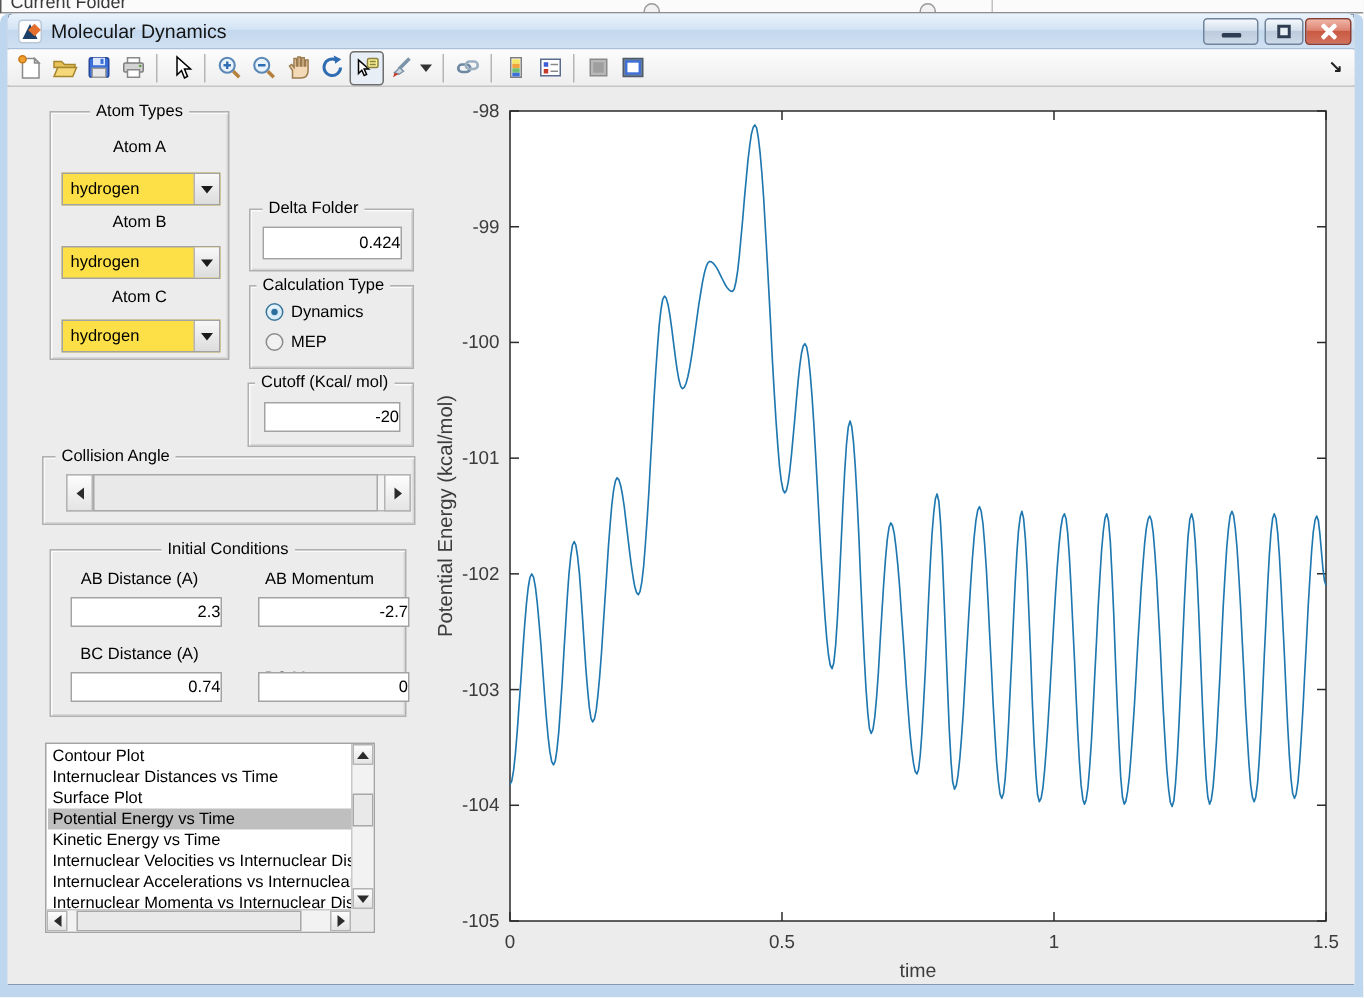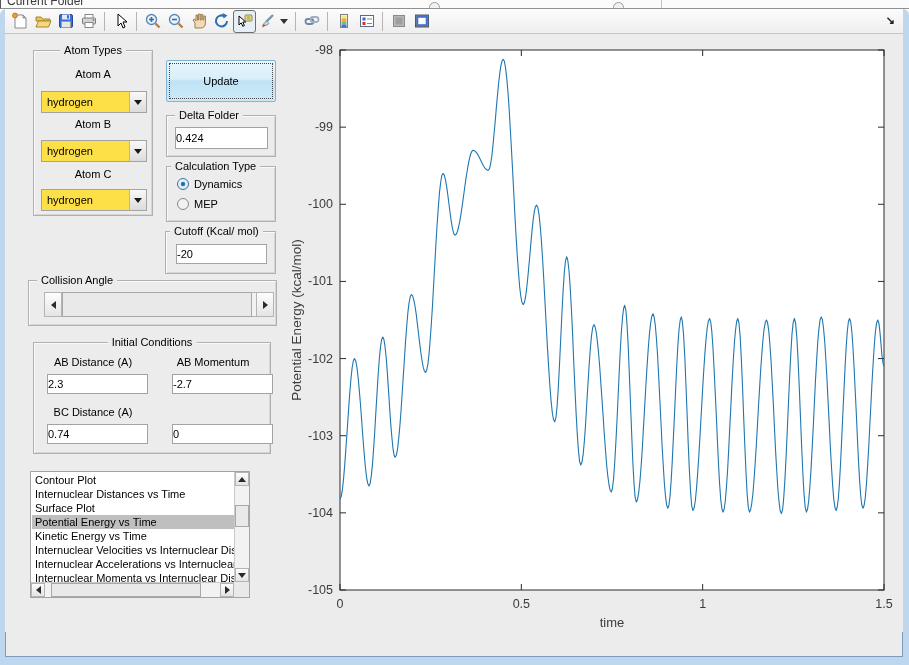--- a/index.html
+++ b/index.html
@@ -59,21 +59,21 @@
 
   
   .client { position:relative; height:598px; background:#edecec; font-size:11px; color:#000; }
 
   .uipanel { position:absolute; border:1px solid #b0b0b0; box-shadow:1px 1px 0 #fafafa inset, -1px -1px 0 #d6d6d6 inset; }
   .uipanel > .ptitle { position:absolute; top:-7px; background:#edecec; padding:0 4px; white-space:nowrap; }
   .ptitle.center { left:50%; transform:translateX(-50%); }
   .ptitle.left { left:8px; transform:none; }
 
   .ctl-label { position:absolute; width:100%; text-align:center; }
-  .txt-input { position:absolute; border:1px solid #a3a3a3; background:#fff; text-align:left;
+  .txt-input { position:absolute; border:1px solid #a3a3a3; background:#fff; text-align:right;
                font-size:11px; font-family:"Liberation Sans",sans-serif; color:#000; padding:0; }
 
   .dropdown { position:absolute; height:22px; border:1px solid #a3a3a3; background:#fde047; }
   .dropdown .dd-text { position:absolute; left:5px; top:4px; }
   .dropdown .dd-btn { position:absolute; right:0; top:0; width:17px; height:100%;
                background:linear-gradient(#f8f8f8,#dcdcdc); border-left:1px solid #b5b5b5;
                display:flex; align-items:center; justify-content:center; }
   .dd-arrow { width:0; height:0; border-left:4px solid transparent; border-right:4px solid transparent;
               border-top:5px solid #1a1a1a; }
 
@@ -121,20 +121,36 @@
 
   <div class="top-strip">
     <span class="panel-title">Current Folder</span>
     <span class="strip-circle" style="left:428px;"></span>
     <span class="strip-circle" style="left:612px;"></span>
     <span class="strip-sep"></span>
   </div>
 
   <div class="win-frame">
 
+    <div class="titlebar">
+      <span class="app-icon">
+          <span class="logo"></span>
+          <span class="logo2"></span>
+        </span>
+      <span class="title-text">Molecular Dynamics</span>
+      <span class="win-btn min">
+          <span class="glyph-min"></span>
+        </span>
+      <span class="win-btn restore">
+          <span class="glyph-restore"></span>
+        </span>
+      <span class="win-btn close">
+          <span class="glyph-x"></span>
+        </span>
+    </div>
 
     <div class="toolbar">
       <div class="tb-btn">
         <svg class="mi" width="18" height="18">
             <path d="M4 3 h8 l3 3 v10 h-11 z" fill="#fff" stroke="#8a8a8a"></path>
             <path d="M12 3 l3 3 h-3 z" fill="#d8d8d8" stroke="#8a8a8a"></path>
             <circle cx="4" cy="3.5" r="2.4" fill="#f0a030" stroke="#c97716"></circle>
           </svg>
       </div>
       <div class="tb-btn">
@@ -270,24 +286,20 @@
         </div>
         <div class="ctl-label" style="top:117px;">Atom C</div>
         <div class="dropdown" style="left:7px; top:138px; width:106px;">
           <span class="dd-text">hydrogen</span>
           <span class="dd-btn">
               <span class="dd-arrow"></span>
             </span>
         </div>
       </div>
 
-      <div class="update-btn" style="left:161px; top:26px; width:110px; height:42px;">
-        <span class="focus-rect"></span>
-        <span>Update</span>
-      </div>
 
       <div class="uipanel" style="left:161px; top:81px; width:110px; height:42px;">
         <span class="ptitle left">Delta Folder</span>
         <input class="txt-input" style="left: 8px; top: 11px; width: 93px; height: 22px;" value="0.424">
       </div>
 
       <div class="uipanel" style="left:161px; top:132px; width:110px; height:56px;">
         <span class="ptitle left" style="left:4px;">Calculation Type</span>
         <div class="radio-row" style="top:11px;">
           <span class="radio on"></span>

